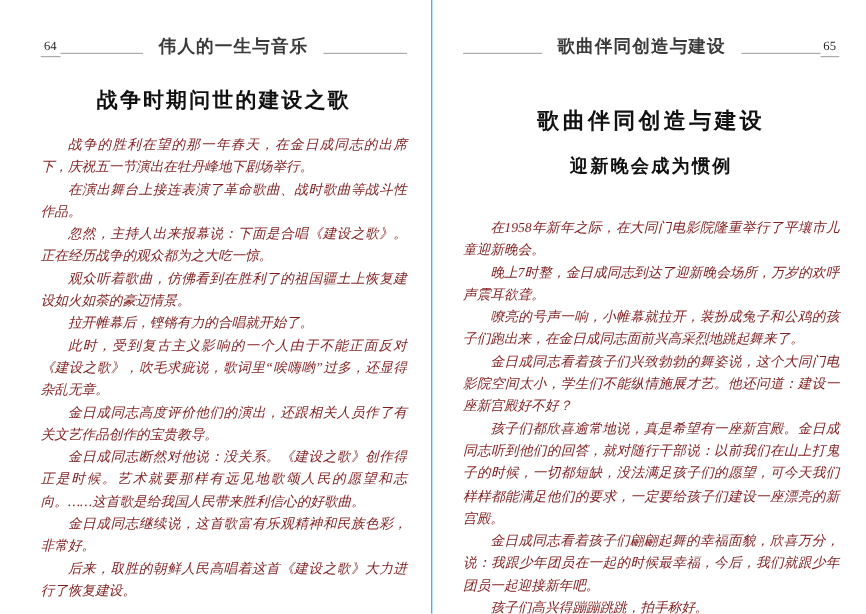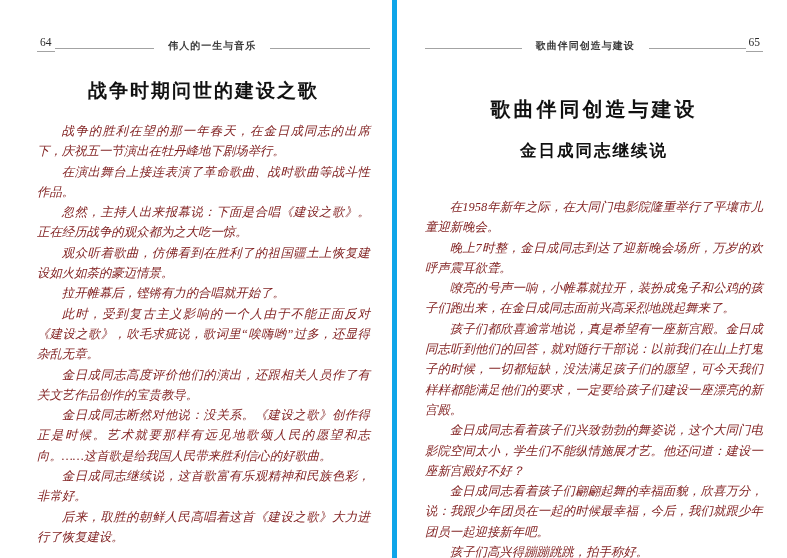--- a/index.html
+++ b/index.html
@@ -8,42 +8,42 @@
     width: 787px;
     height: 558px;
     background: #ffffff;
     display: flex;
     overflow: hidden;
     font-family: "Liberation Serif", serif;
     color: #1f1f1f;
   }
   .page { box-sizing: border-box; background: #ffffff; }
   .page.left  { width: 392px; padding: 36px 22px 0 37px; }
-  .page.right { width: 395px; padding: 36px 24px 0 28px; border-left: 5px solid #0ea5e9; }
+  .page.right { width: 395px; padding: 36px 24px 0 28px; border-left: 1px solid #0ea5e9; }
 
   
   .running-header {
     display: flex;
     align-items: flex-end;
     height: 16px;
     margin-bottom: 0;
   }
   .rule { flex: 1 1 auto; height: 1px; background: #a3a3a3; margin-bottom: 3px; }
   .pagenum {
     font-family: "Liberation Serif", serif;
     font-size: 11.5px;
     line-height: 1;
     color: #2a2a2a;
     padding: 0 3px 3px 3px;
     border-bottom: 1px solid #a3a3a3;
   }
   .running-title {
     font-family: "Liberation Sans", sans-serif;
     font-weight: bold;
-    font-size: 10px;
+    font-size: 16px;
     line-height: 1;
     color: #3a3a3a;
     letter-spacing: 1px;
     padding: 0 14px 1px 14px;
     white-space: nowrap;
   }
 
   
   .chapter-title {
     font-family: "Liberation Sans", sans-serif;
@@ -112,25 +112,25 @@
   </div>
 
   <div class="page right">
     <div class="running-header">
       <span class="rule"></span>
       <span class="running-title">歌曲伴同创造与建设</span>
       <span class="rule"></span>
       <span class="pagenum">65</span>
     </div>
     <h1 class="chapter-title">歌曲伴同创造与建设</h1>
-    <h2 class="section-title">金日成同志继续说</h2>
+    <h2 class="section-title">迎新晚会成为惯例</h2>
     <div class="body">
         <p class="para">在1958年新年之际，在大同门电影院隆重举行了平壤市儿童迎新晚会。</p>
         <p class="para">晚上7时整，金日成同志到达了迎新晚会场所，万岁的欢呼声震耳欲聋。</p>
         <p class="para">嘹亮的号声一响，小帷幕就拉开，装扮成兔子和公鸡的孩子们跑出来，在金日成同志面前兴高采烈地跳起舞来了。</p>
+        <p class="para">金日成同志看着孩子们兴致勃勃的舞姿说，这个大同门电影院空间太小，学生们不能纵情施展才艺。他还问道：建设一座新宫殿好不好？</p>
         <p class="para">孩子们都欣喜逾常地说，真是希望有一座新宫殿。金日成同志听到他们的回答，就对随行干部说：以前我们在山上打鬼子的时候，一切都短缺，没法满足孩子们的愿望，可今天我们样样都能满足他们的要求，一定要给孩子们建设一座漂亮的新宫殿。</p>
-        <p class="para">金日成同志看着孩子们兴致勃勃的舞姿说，这个大同门电影院空间太小，学生们不能纵情施展才艺。他还问道：建设一座新宫殿好不好？</p>
         <p class="para">金日成同志看着孩子们翩翩起舞的幸福面貌，欣喜万分，说：我跟少年团员在一起的时候最幸福，今后，我们就跟少年团员一起迎接新年吧。</p>
         <p class="para">孩子们高兴得蹦蹦跳跳，拍手称好。</p>
       </div>
   </div>
 
 </div>
 
 </body></html>

